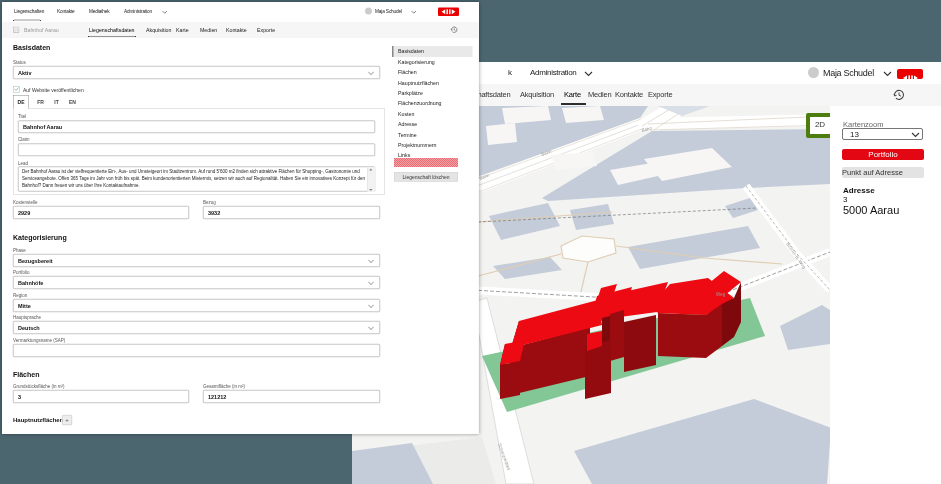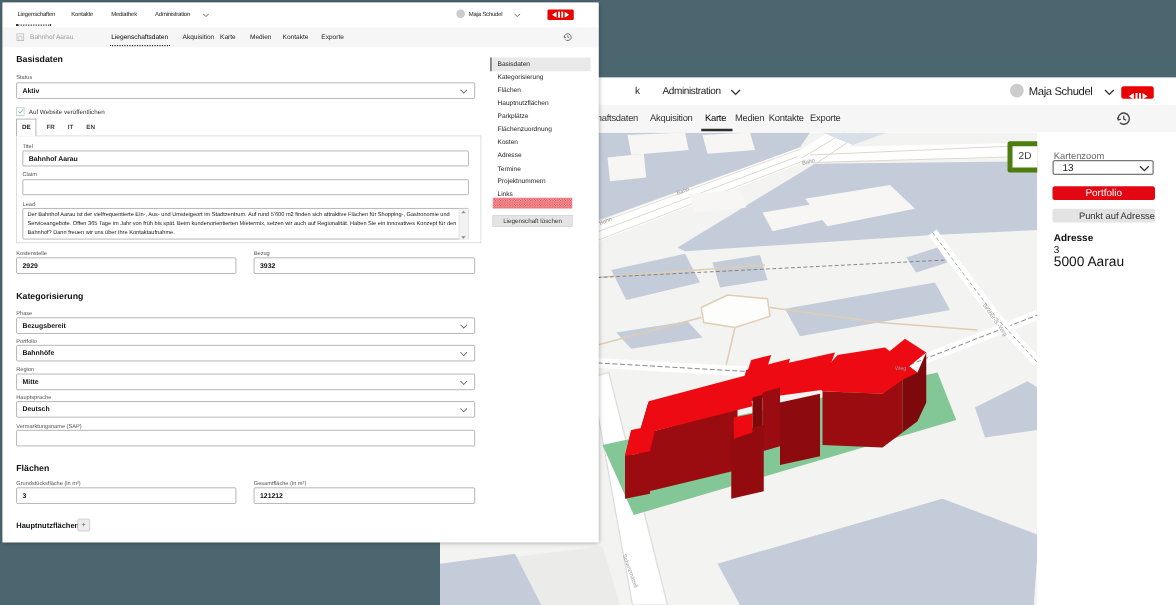--- a/index.html
+++ b/index.html
@@ -11,21 +11,21 @@
   #shot2 .hdr .nav{position:absolute;top:6px;font-size:8px;letter-spacing:-0.3px;color:#222}
   .tab2{position:absolute;top:6px;font-size:7.5px;letter-spacing:-0.2px;color:#333}
   #mapwrap{position:absolute;left:0;top:44px;width:478px;height:378px;overflow:hidden}
   #side2{position:absolute;left:478px;top:44px;width:111px;height:378px;background:#fff}
   .sbb{position:absolute;background:#eb0000;border-radius:2px}
   .btn2d{position:absolute;left:454px;top:51px;width:20px;height:17px;background:#fff;border:4px solid #4d7c0f;border-radius:2px;font-size:8px;color:#333;text-align:center;line-height:16px}
   
   #side2 .lbl{position:absolute;left:13px;top:14px;font-size:7.5px;color:#666}
   #side2 .sel{position:absolute;left:12px;top:22px;width:81px;height:12px;border:1px solid #767676;border-radius:2px;background:#fff;font-size:8px;color:#222;line-height:12px;padding-left:7px;box-sizing:border-box}
   #side2 .save{position:absolute;left:12px;top:43px;width:82px;height:11px;background:#e30613;border-radius:2px;color:#fff;font-size:8px;text-align:center;line-height:11px}
-  #side2 .punkt{position:absolute;left:12px;top:61px;width:82px;height:11px;background:#e3e3e3;border-radius:2px;color:#333;font-size:7.5px;text-align:right;line-height:11px}
+  #side2 .punkt{position:absolute;left:12px;top:61px;width:82px;height:11px;background:#e3e3e3;border-radius:2px;color:#333;font-size:7.5px;text-align:left;line-height:11px}
   #side2 .adr1{position:absolute;left:13px;top:80px;font-size:8px;font-weight:bold;color:#111}
   #side2 .adr2{position:absolute;left:13px;top:89px;font-size:8px;color:#111}
   #side2 .adr3{position:absolute;left:13px;top:98px;font-size:11px;color:#111}
   
   #shot1{position:absolute;left:2px;top:2px;width:476.5px;height:431.5px;background:#fff;box-shadow:0 0 4px rgba(0,0,0,.4);overflow:hidden}
   #inner1{position:absolute;left:0;top:0;width:953px;height:863px;transform:scale(0.5);transform-origin:0 0;filter:blur(0.34px)}
   #inner1 .r1{position:absolute;left:0;top:0;width:953px;height:40px;background:#fff}
   #inner1 .r2{position:absolute;left:0;top:40px;width:953px;height:32px;background:#f6f6f6}
   #inner1 .body{position:absolute;left:0;top:72px;width:953px;height:791px;background:#fff}
   .n1{position:absolute;top:13px;font-size:9.5px;letter-spacing:-0.3px;color:#1a1a1a}

